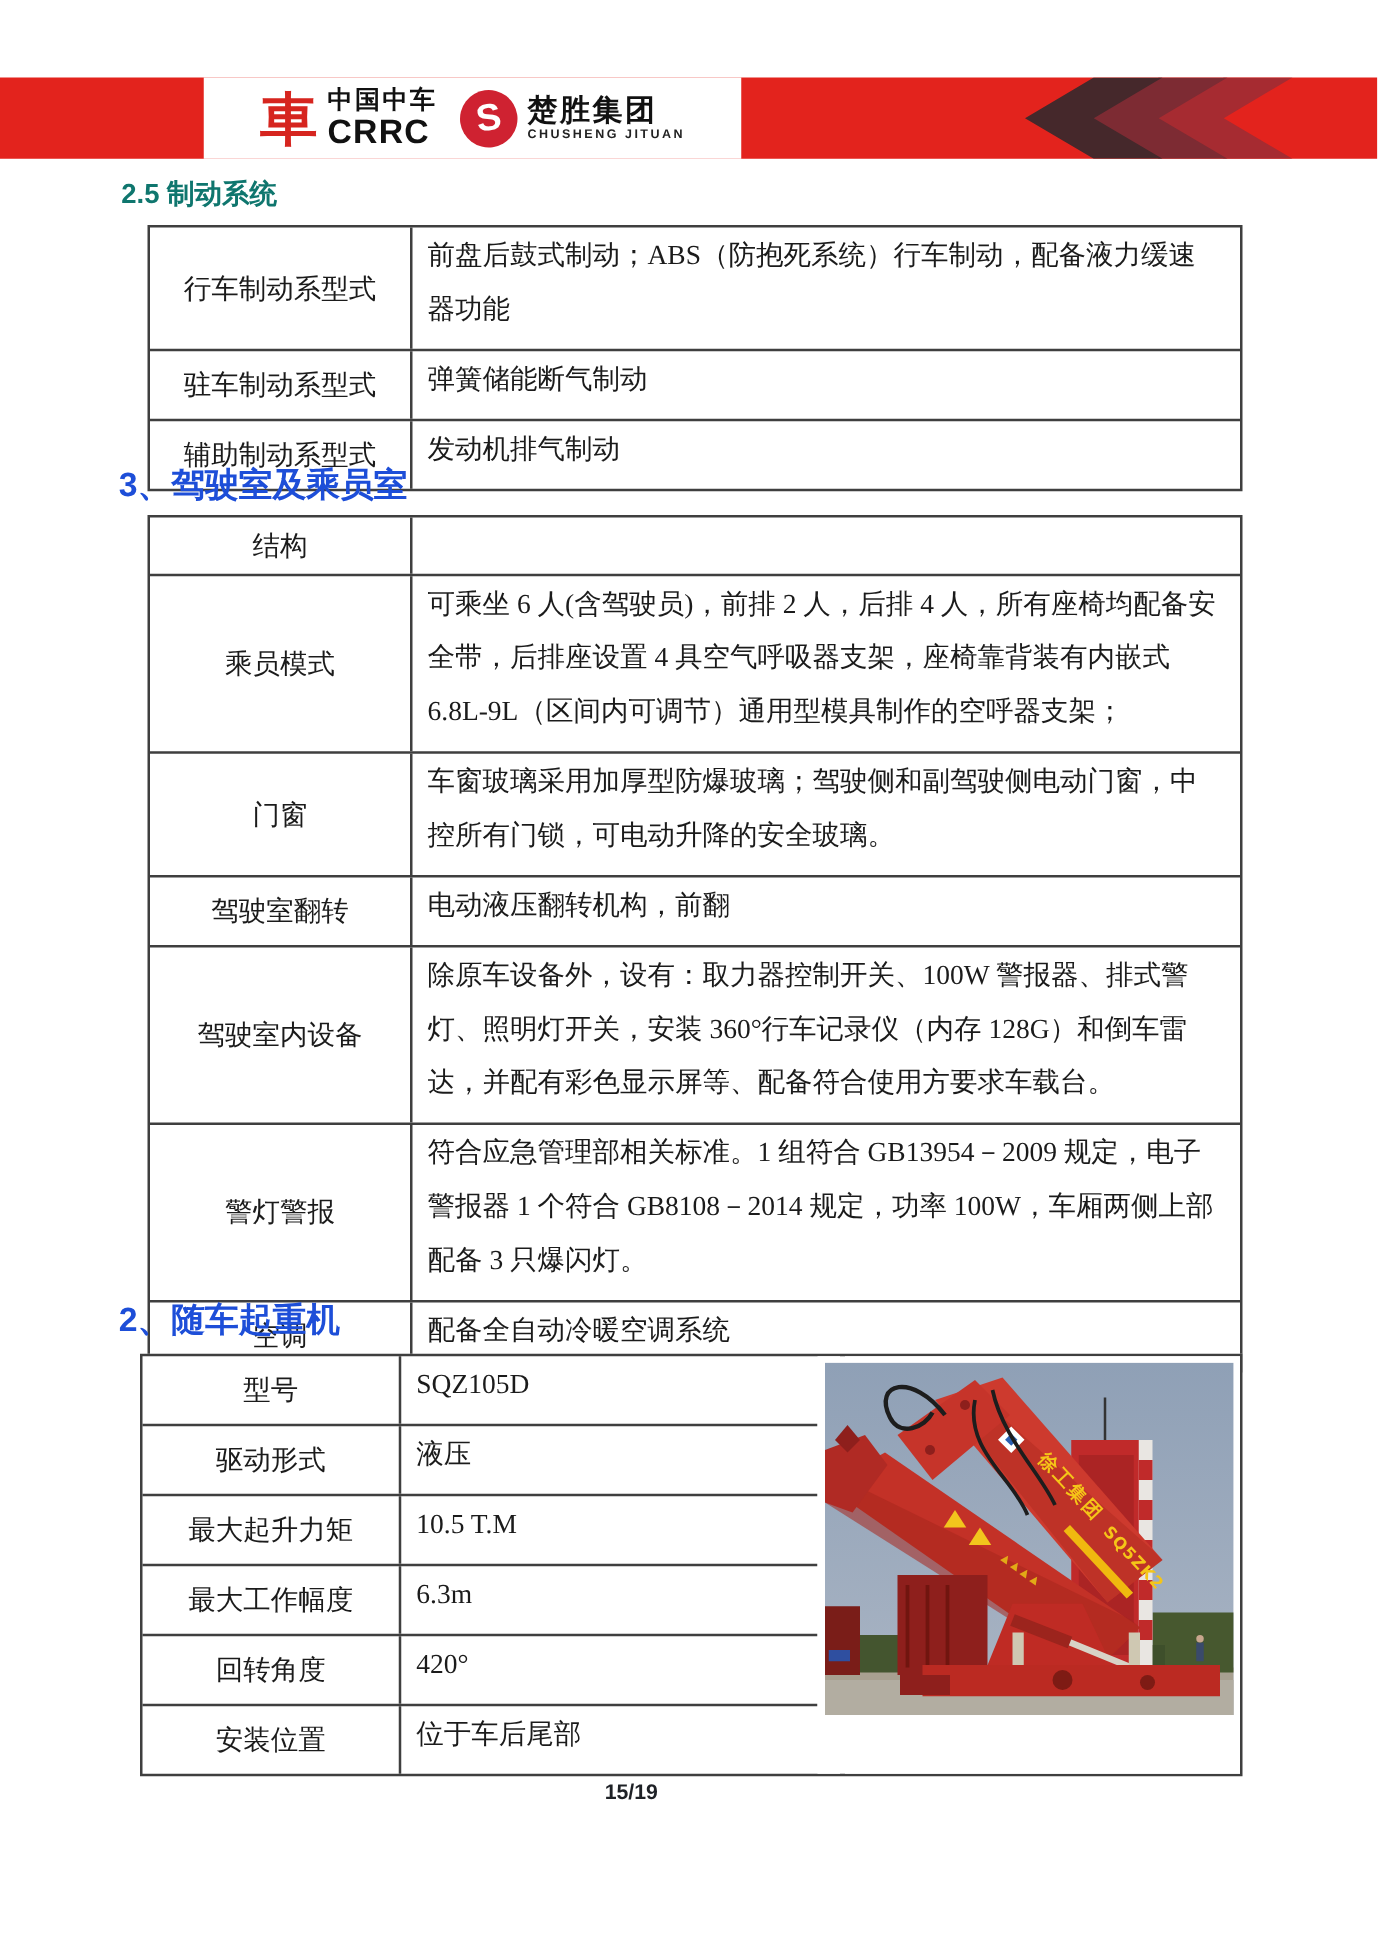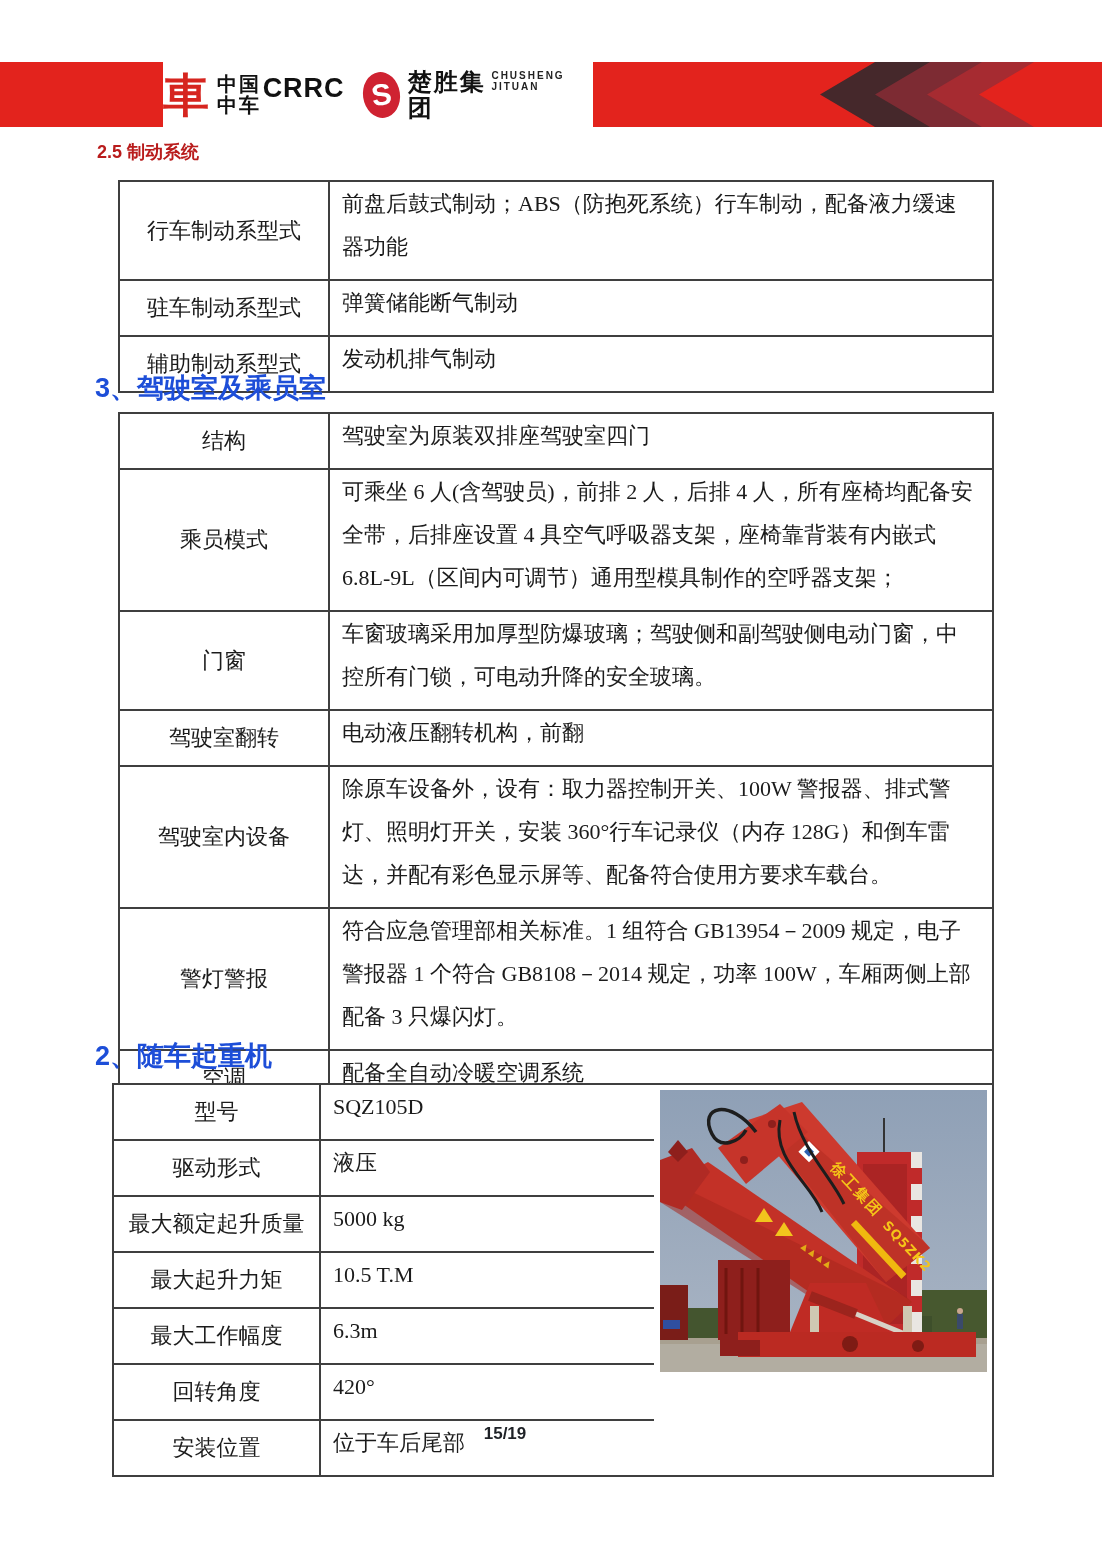--- a/index.html
+++ b/index.html
@@ -7,34 +7,34 @@
     position:relative; width:1102px; height:1559px; background:#ffffff;
     font-family:"Liberation Serif","DejaVu Serif",serif; color:#1b1b1b; overflow:hidden;
   }
   
   .banner{position:absolute; left:0; top:62px; width:1102px; height:65px; background:#e3231d;}
   .logo-panel{position:absolute; left:163px; top:0; width:430px; height:65px; background:#ffffff;
     display:flex; align-items:center; justify-content:center; gap:18px;}
   .logo-group{display:flex; align-items:center; gap:8px;}
   .crrc-mark{font-family:"Liberation Sans","DejaVu Sans",sans-serif; font-weight:bold;
     color:#d6251f; font-size:46px; line-height:1;}
-  .logo-text{display:flex; justify-content:center; line-height:1.05;
+  .logo-text{display:flex; flex-direction:column; justify-content:center; line-height:1.05;
     font-family:"Liberation Sans","DejaVu Sans",sans-serif; color:#111;}
   .crrc-cn{font-size:20px; font-weight:bold; letter-spacing:2px;}
   .crrc-en{font-size:27px; font-weight:bold; letter-spacing:1px;}
   .cs-circle{width:46px; height:46px; border-radius:50%; background:#cf2231; color:#fff;
     display:flex; align-items:center; justify-content:center;
     font-family:"Liberation Sans","DejaVu Sans",sans-serif; font-weight:bold; font-size:30px;
     transform:rotate(-8deg);}
   .cs-cn{font-size:24px; font-weight:bold; letter-spacing:2px;}
   .cs-en{font-size:10px; font-weight:bold; letter-spacing:2px; color:#222; margin-top:2px;}
   .chevrons{position:absolute; left:790px; top:0; width:312px; height:65px;}
   
   .h-small{position:absolute; left:97px; top:140px;
-    font-family:"Liberation Sans","DejaVu Sans",sans-serif; font-weight:bold; font-size:18px; color:#b91c1c;text-align:right;}
+    font-family:"Liberation Sans","DejaVu Sans",sans-serif; font-weight:bold; font-size:22px; color:#0f766e;text-align:right;}
   .h-section{position:absolute; left:95px;
     font-family:"Liberation Sans","DejaVu Sans",sans-serif; font-weight:bold; font-size:27px; color:#1d4ed8;}
   
   .spec-table{position:absolute; border:2px solid #3f3f3f; background:#fff;}
   .t-row{display:flex; align-items:stretch; border-top:2px solid #3f3f3f;}
   .t-row:first-child{border-top:none;}
   .cell-label{display:flex; align-items:center; justify-content:center; text-align:center;
     border-right:2px solid #3f3f3f; font-size:22px; flex:0 0 auto; padding:0 4px; box-sizing:border-box;}
   .cell-value{flex:1 1 auto; display:flex; align-items:center; padding:0 16px 11px 12px;
     font-size:22px; box-sizing:border-box;}
@@ -108,23 +108,20 @@
           <span>发动机排气制动</span>
         </div>
     </div>
   </div>
 
   <div class="h-section" style="top:370px;">3、驾驶室及乘员室</div>
 
   <div id="table-cab" class="spec-table">
     <div class="t-row mh45">
       <div class="cell-label">结构</div>
-      <div class="cell-value">
-          <span>驾驶室为原装双排座驾驶室四门</span>
-        </div>
     </div>
     <div class="t-row mh130">
       <div class="cell-label">乘员模式</div>
       <div class="cell-value">
           <span>可乘坐 6 人(含驾驶员)，前排 2 人，后排 4 人，所有座椅均配备安全带，后排座设置 4 具空气呼吸器支架，座椅靠背装有内嵌式 6.8L-9L（区间内可调节）通用型模具制作的空呼器支架；</span>
         </div>
     </div>
     <div class="t-row mh88">
       <div class="cell-label">门窗</div>
       <div class="cell-value">
@@ -165,26 +162,20 @@
         <div class="t-row mh44">
           <div class="cell-label">型号</div>
           <div class="cell-value">
               <span>SQZ105D</span>
             </div>
         </div>
         <div class="t-row mh44">
           <div class="cell-label">驱动形式</div>
           <div class="cell-value">
               <span>液压</span>
-            </div>
-        </div>
-        <div class="t-row mh44">
-          <div class="cell-label">最大额定起升质量</div>
-          <div class="cell-value">
-              <span>5000 kg</span>
             </div>
         </div>
         <div class="t-row mh44">
           <div class="cell-label">最大起升力矩</div>
           <div class="cell-value">
               <span>10.5 T.M</span>
             </div>
         </div>
         <div class="t-row mh44">
           <div class="cell-label">最大工作幅度</div>

